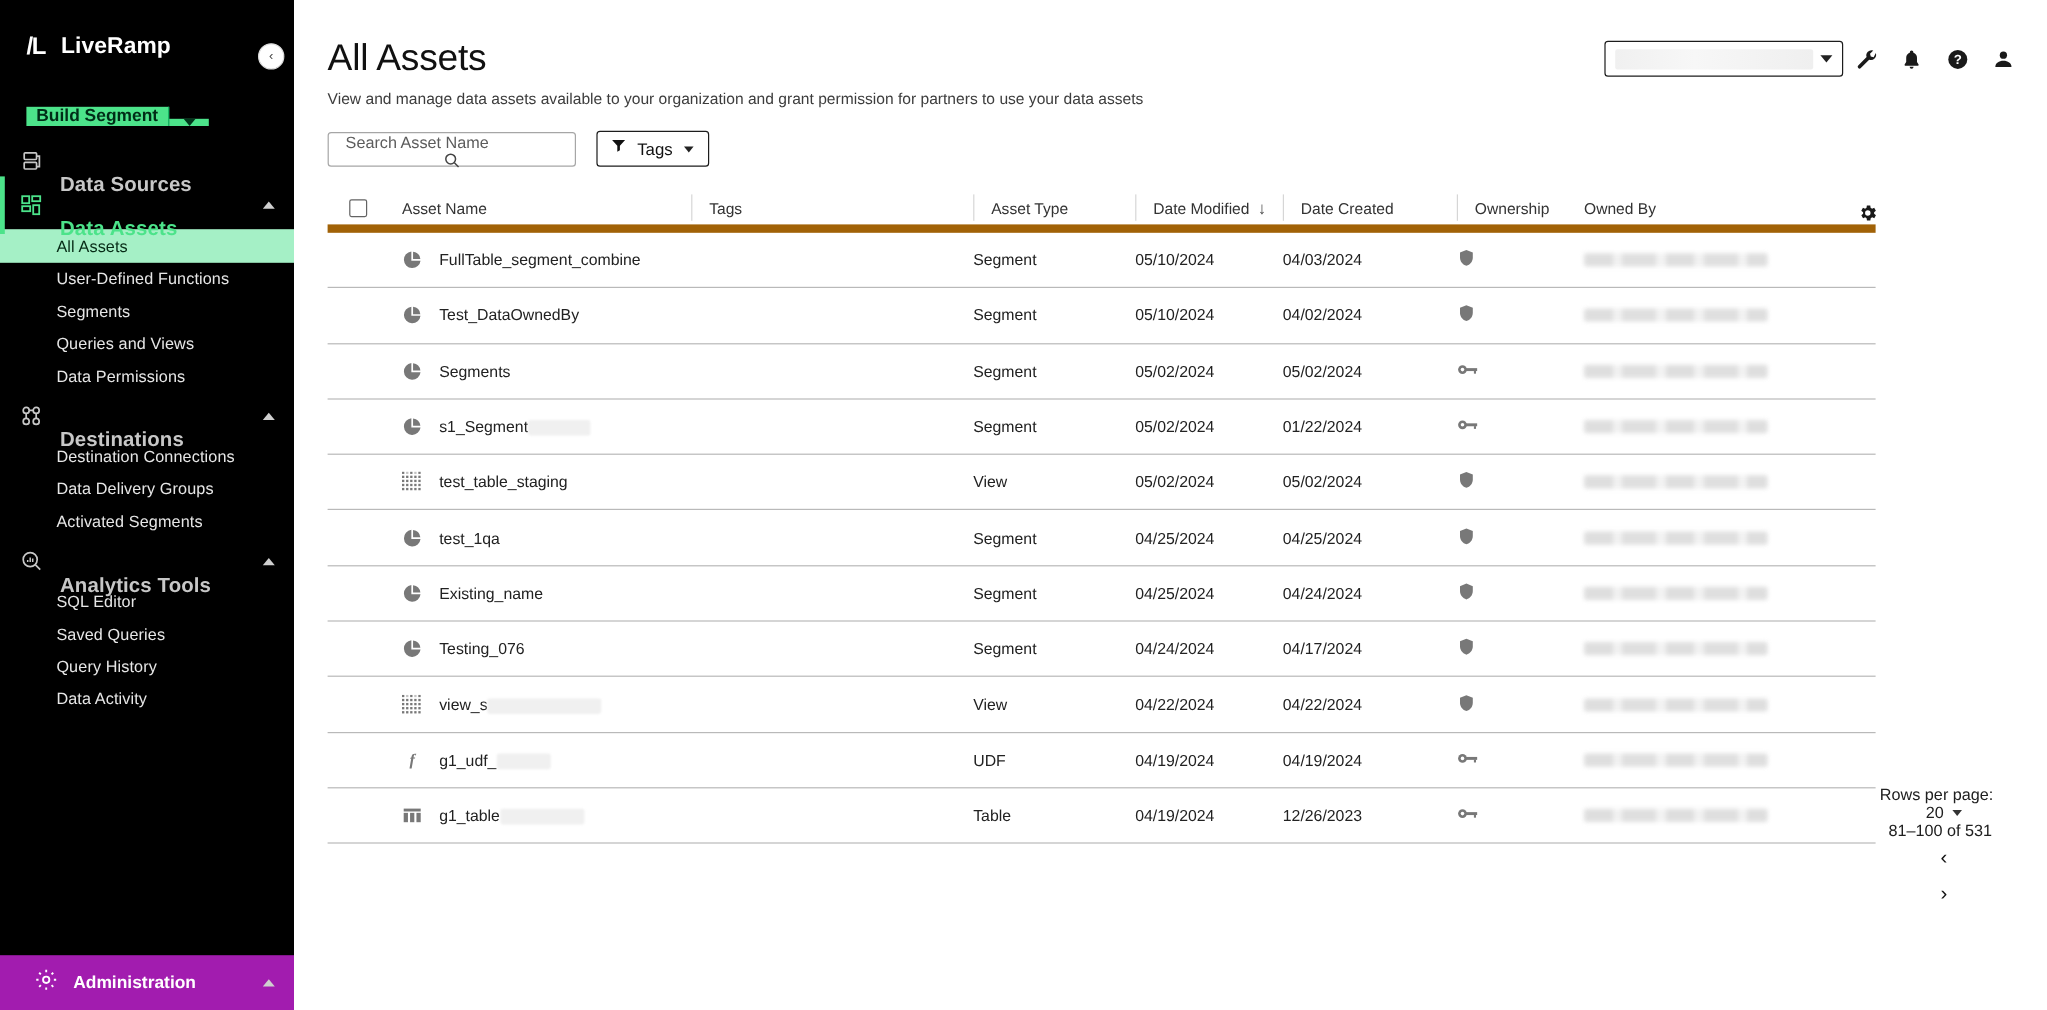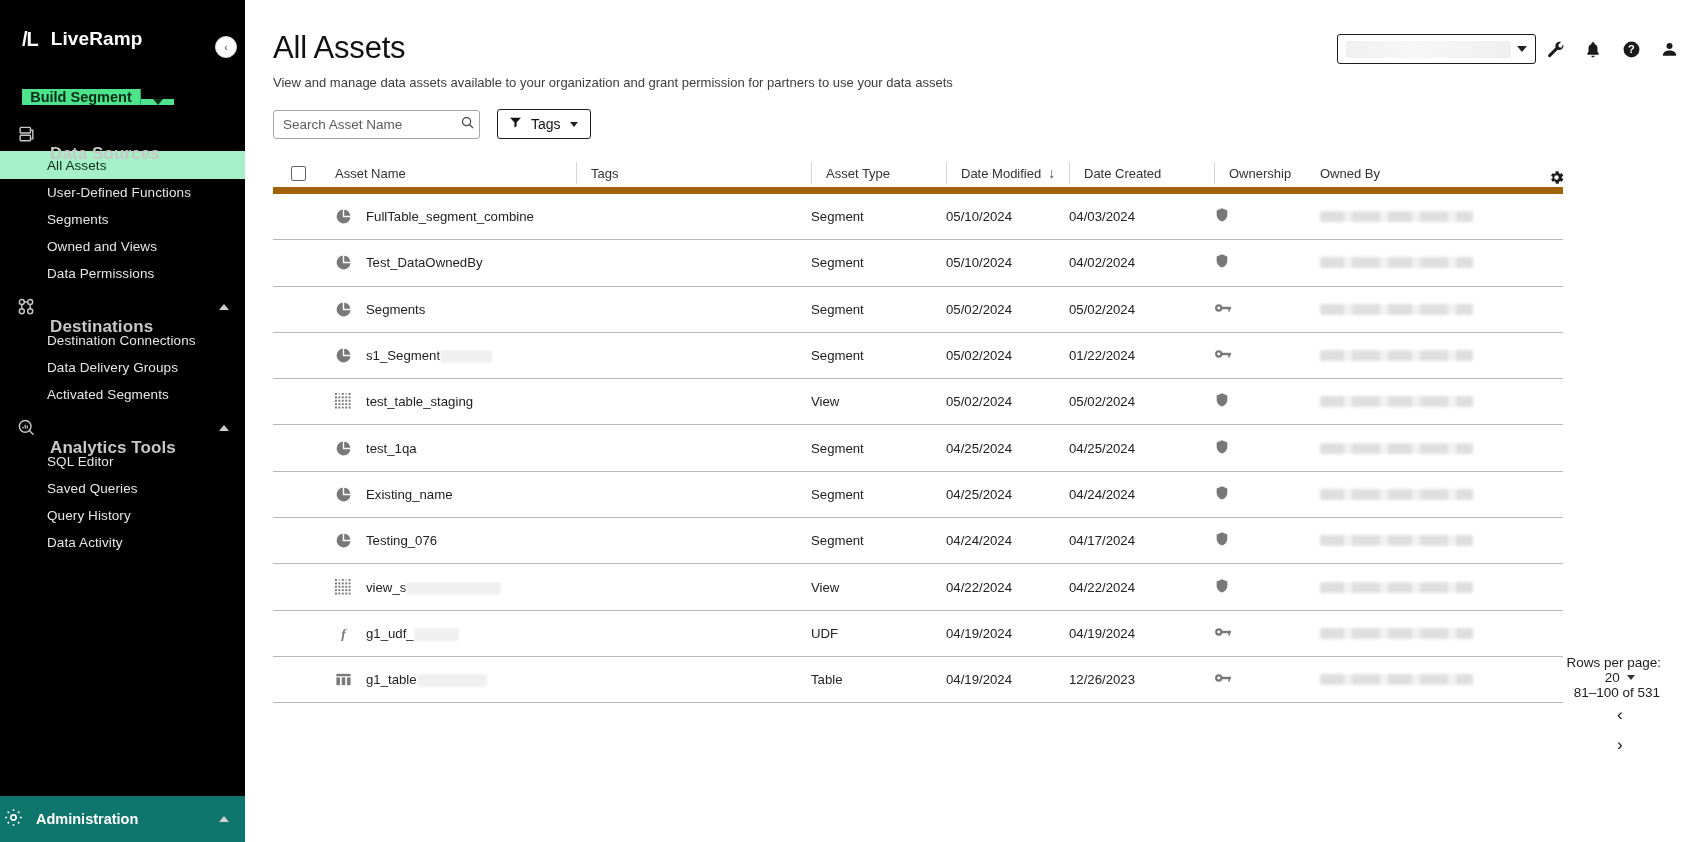--- a/index.html
+++ b/index.html
@@ -50,22 +50,22 @@
   }
   .caret-up { margin-left: auto; margin-right: 16px; width: 0; height: 0;
     border-left: 5px solid transparent; border-right: 5px solid transparent; border-bottom: 6px solid #cfcfcf; }
   .nav-item {
     height: 27px; display: flex; align-items: center; padding-left: 47px;
     font-size: 13.5px; color: #e6e6e6; cursor: pointer; letter-spacing: .1px;
   }
   .nav-item.selected { background: #a5f0c6; color: #062b16; font-weight: 500; height: 28px; }
 
   .admin-bar {
-    height: 46px; background: #0f766e; display: flex; align-items: center;
-    padding-left: 3px; gap: 12px; cursor: pointer; flex: 0 0 46px;
+    height: 46px; background: #a21caf; display: flex; align-items: center;
+    padding-left: 28px; gap: 12px; cursor: pointer; flex: 0 0 46px;
   }
   .admin-bar .glabel { font-size: 14.5px; font-weight: bold; color: #ffffff; }
 
   .collapse-btn {
     position: absolute; left: 215px; top: 36px; width: 22px; height: 22px;
     background: #fff; border-radius: 50%; border: 1px solid #dcdcdc;
     display: flex; align-items: center; justify-content: center;
     font-size: 11px; color: #444; cursor: pointer; z-index: 20;
     box-shadow: 0 1px 3px rgba(0,0,0,.18);
   }
@@ -81,21 +81,21 @@
   .org-blur { flex: 1; height: 17px; background: linear-gradient(90deg,#f0f0f0,#f7f7f7 40%,#efefef); border-radius: 2px; }
   .org-caret { width: 0; height: 0; border-left: 5px solid transparent; border-right: 5px solid transparent; border-top: 6px solid #222; margin-left: 6px; }
   .topicon { width: 38px; height: 38px; display: flex; align-items: center; justify-content: center; cursor: pointer; }
 
   .page-title { font-size: 31px; font-weight: normal; color: #111; padding-top: 30px; letter-spacing: -.2px; }
   .page-sub { font-size: 13px; color: #3d3d3d; margin-top: 9px; }
 
   .filters { display: flex; align-items: center; gap: 17px; margin-top: 19px; }
   .search-box {
     width: 207px; height: 29px; border: 1px solid #a6a6a6; border-radius: 3px;
-    display: flex; align-items: center; padding: 0 9px; background: #fff;
+    display: flex; align-items: center; padding: 0 9px; background: #fff; flex-direction: column;
   }
   .search-box input {
     border: none; outline: none; font-size: 13.5px; color: #444; flex: 1;
     font-family: "Liberation Sans", sans-serif; background: transparent;
   }
   .search-box input::placeholder { color: #5c5c5c; }
   .tags-btn {
     height: 30px; min-width: 94px; border: 1px solid #1c1c1c; border-radius: 3px;
     display: flex; align-items: center; gap: 9px; padding: 0 11px; cursor: pointer; background: #fff;
   }
@@ -173,24 +173,36 @@
         <span class="gicon">
           <svg width="19" height="19" viewBox="0 0 24 24" fill="none" stroke="#c7c7c7" stroke-width="1.8">
             <rect x="4" y="3" width="13" height="7" rx="1"></rect>
               <rect x="4" y="13" width="13" height="7" rx="1"></rect>
             <path d="M17 6.5h3v11h-3"></path>
           </svg>
         </span>
         <span class="glabel">Data Sources</span>
       </div>
 
+      <div class="nav-group section active">
+        <span class="gicon">
+          <svg width="20" height="20" viewBox="0 0 24 24" fill="none" stroke="#4ce38a" stroke-width="1.8">
+            <rect x="3" y="3" width="7" height="7"></rect>
+              <rect x="13" y="3" width="8" height="5"></rect>
+            <rect x="3" y="13" width="8" height="5"></rect>
+              <rect x="14" y="12" width="6" height="9"></rect>
+          </svg>
+        </span>
+        <span class="glabel">Data Assets</span>
+        <span class="caret-up"></span>
+      </div>
       <div class="nav-item selected">All Assets</div>
       <div class="nav-item">User-Defined Functions</div>
       <div class="nav-item">Segments</div>
-      <div class="nav-item">Owned and Views</div>
+      <div class="nav-item">Queries and Views</div>
       <div class="nav-item">Data Permissions</div>
 
       <div class="nav-group section">
         <span class="gicon">
           <svg width="20" height="20" viewBox="0 0 24 24" fill="none" stroke="#c7c7c7" stroke-width="1.7">
             <circle cx="7" cy="6" r="3"></circle>
               <circle cx="17" cy="6" r="3"></circle>
             <circle cx="7" cy="17" r="3"></circle>
               <circle cx="17" cy="17" r="3"></circle>
             <path d="M10 6h4M7 9v5M17 9v5"></path>

